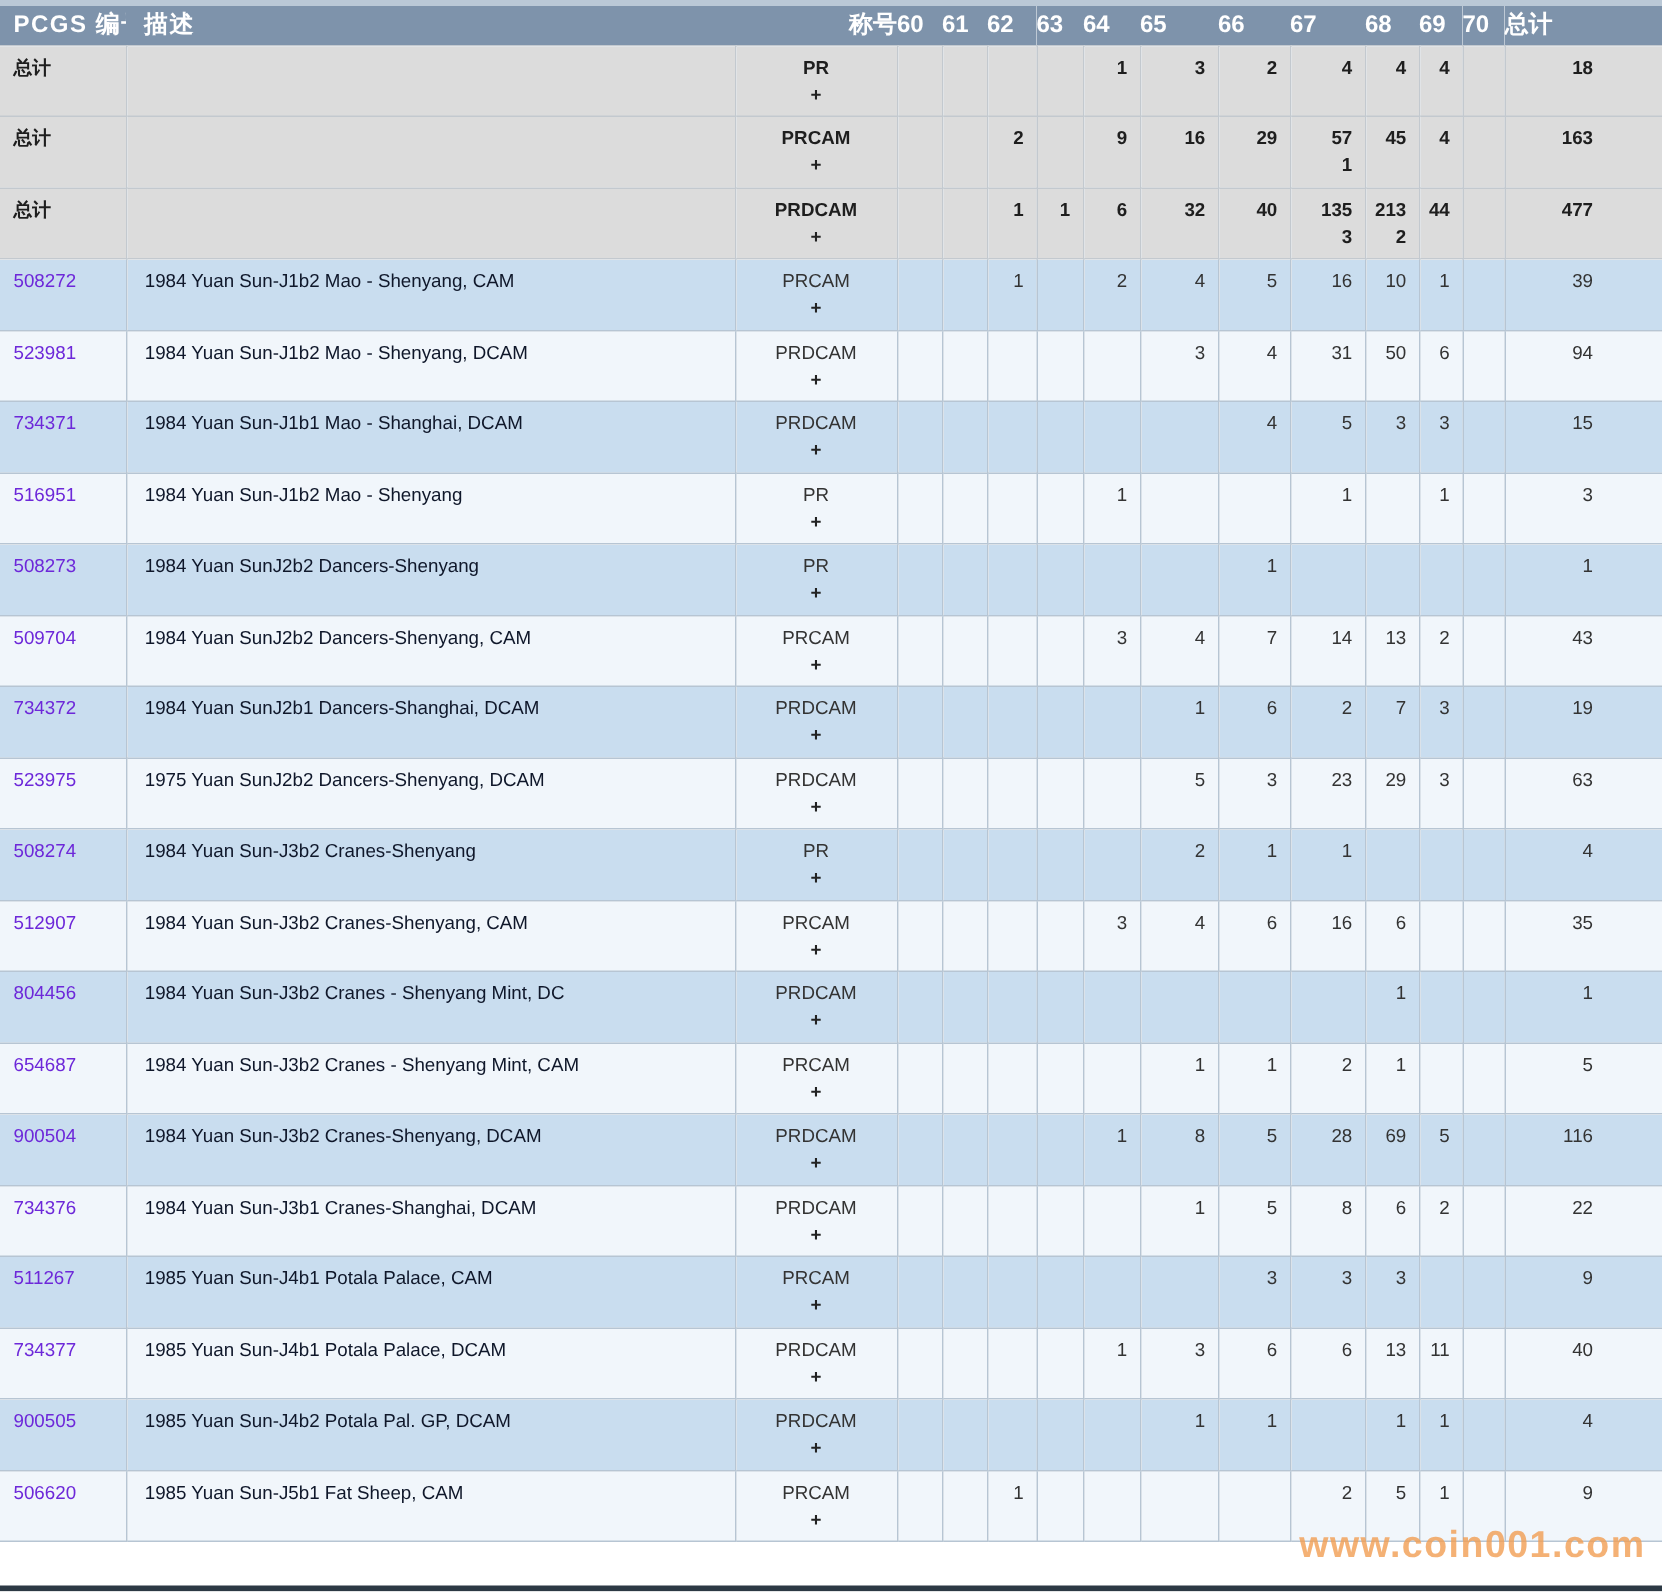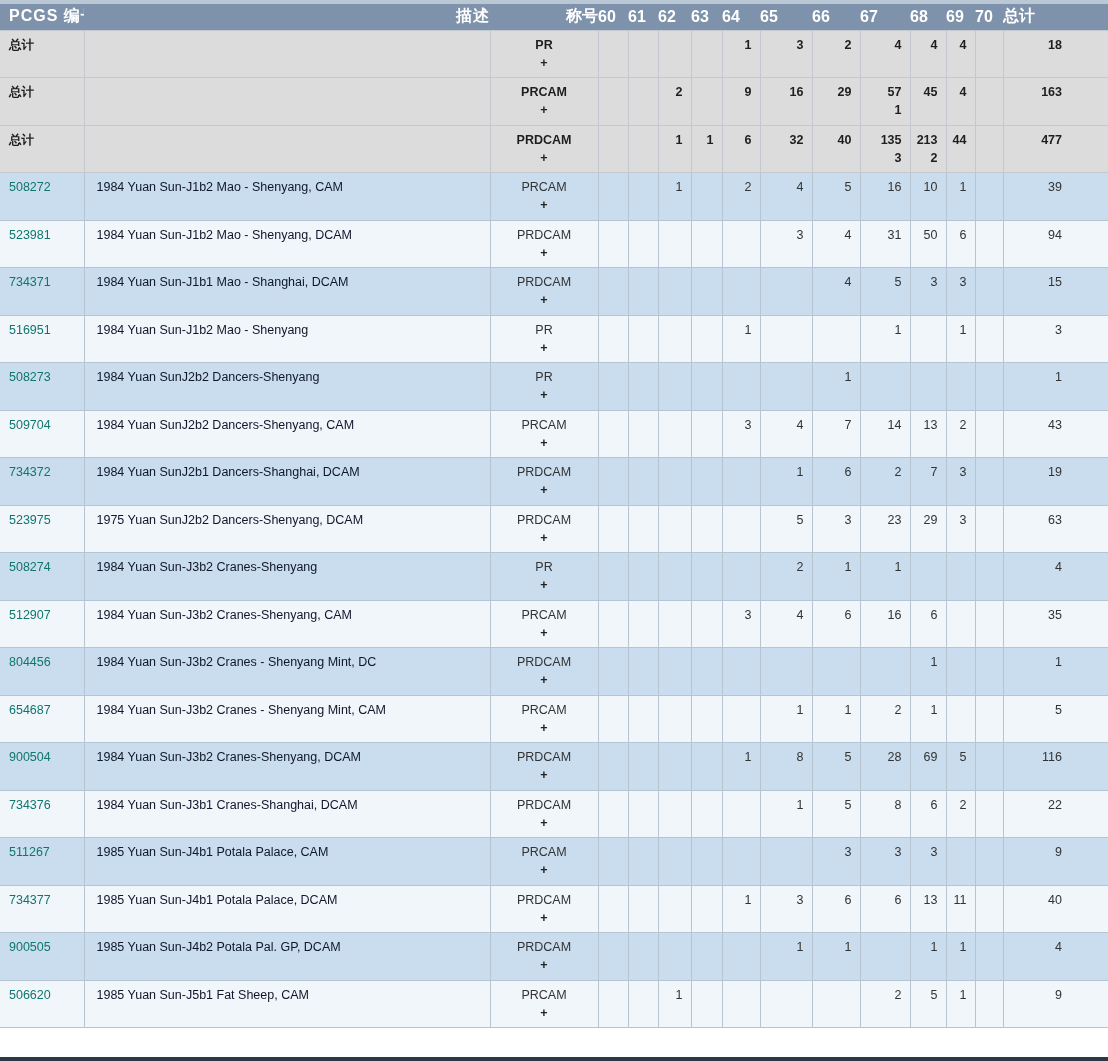--- a/index.html
+++ b/index.html
@@ -15,41 +15,41 @@
   .title{ font-size:14px; font-weight:700; letter-spacing:.3px; }
   .photograde{ font-size:13.5px; color:#dfe7f0; text-decoration:none; font-weight:400; cursor:pointer; }
   .gap-strip{ height:4px; background:#bac8d6; }
 
   table{ border-collapse:collapse; table-layout:fixed; width:1108px; }
   thead th{
     background:#7e93ab; color:#fff; font-size:16px; font-weight:700;
     height:26px; padding:0; white-space:nowrap; overflow:hidden;
   }
   th.al{ text-align:left; padding-left:9px; letter-spacing:1px; }
-  th.desc-h{ text-align:right; padding-left:12px; letter-spacing:1px; }
+  th.desc-h{ text-align:left; padding-left:12px; letter-spacing:1px; }
   th.ac{ text-align:right; }
   th.ar{ text-align:left; padding-right:8px;margin-top:36px; }
 
   tbody td{
     border:1px solid #b7c5d3; vertical-align:top; padding:0;
     font-size:12.5px; color:#333; height:47.5px; overflow:hidden;
   }
   tbody td:first-child{ border-left:none; }
   tbody td:last-child{ border-right:none; }
   tr.gray td{ background:#dcdcdc; border-color:#c3c9cf; font-weight:700; color:#1e1e1e; }
   tr.blue td{ background:#c9ddef; }
   tr.light td{ background:#f1f6fb; }
 
   .v1{ padding-top:7px; line-height:14px; }
   .v2{ padding-top:4px; line-height:14px; }
   td.num .v1, td.num .v2{ text-align:right; padding-right:8px; }
   td.desig .v1{ text-align:center; }
   td.desig .v2{ text-align:center; font-weight:700; color:#222; }
   td.pcgs .v1{ padding-left:9px; }
-  td.pcgs a{ color:#0f766e; text-decoration:none; cursor:pointer;margin-top:16px; }
+  td.pcgs a{ color:#6d28d9; text-decoration:none; cursor:pointer;margin-top:16px; }
   td.pcgs .total-label{ color:#1e1e1e; }
   td.desc .v1{ padding-left:12px; color:#0f172a; white-space:nowrap; }
   td.tot .v1{ text-align:right; padding-right:46px; }
 
   .watermark{
     position:absolute; top:1016px; right:11px; z-index:5;
     font-size:25px; font-weight:700; letter-spacing:1px;
     color:rgba(241,158,82,.8); pointer-events:none;
   }
   .bottom-bar{
@@ -1108,14 +1108,15 @@
           <td class="num">
             <div class="v1"></div>
           </td>
           <td class="num tot">
             <div class="v1">9</div>
           </td>
         </tr>
       </tbody>
   </table>
 
+  <div class="watermark">www.coin001.com</div>
   <div class="bottom-bar"></div>
 </div>
 
 </body></html>

